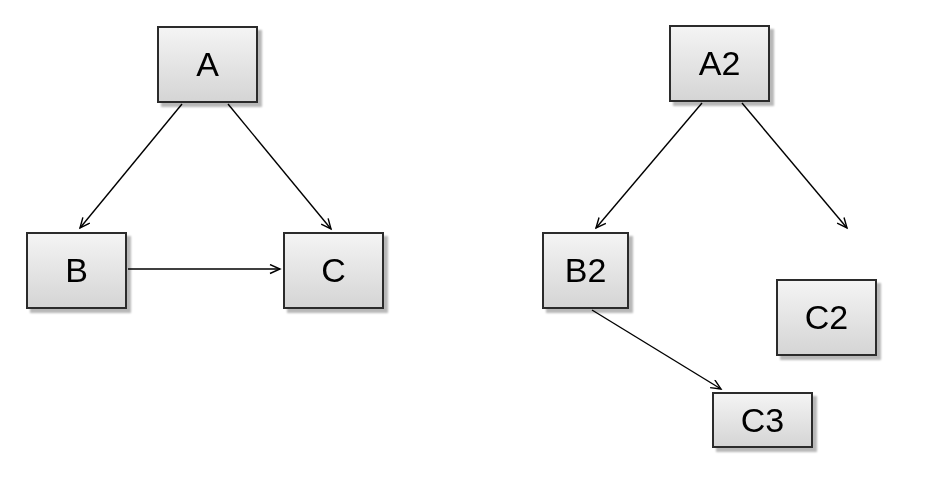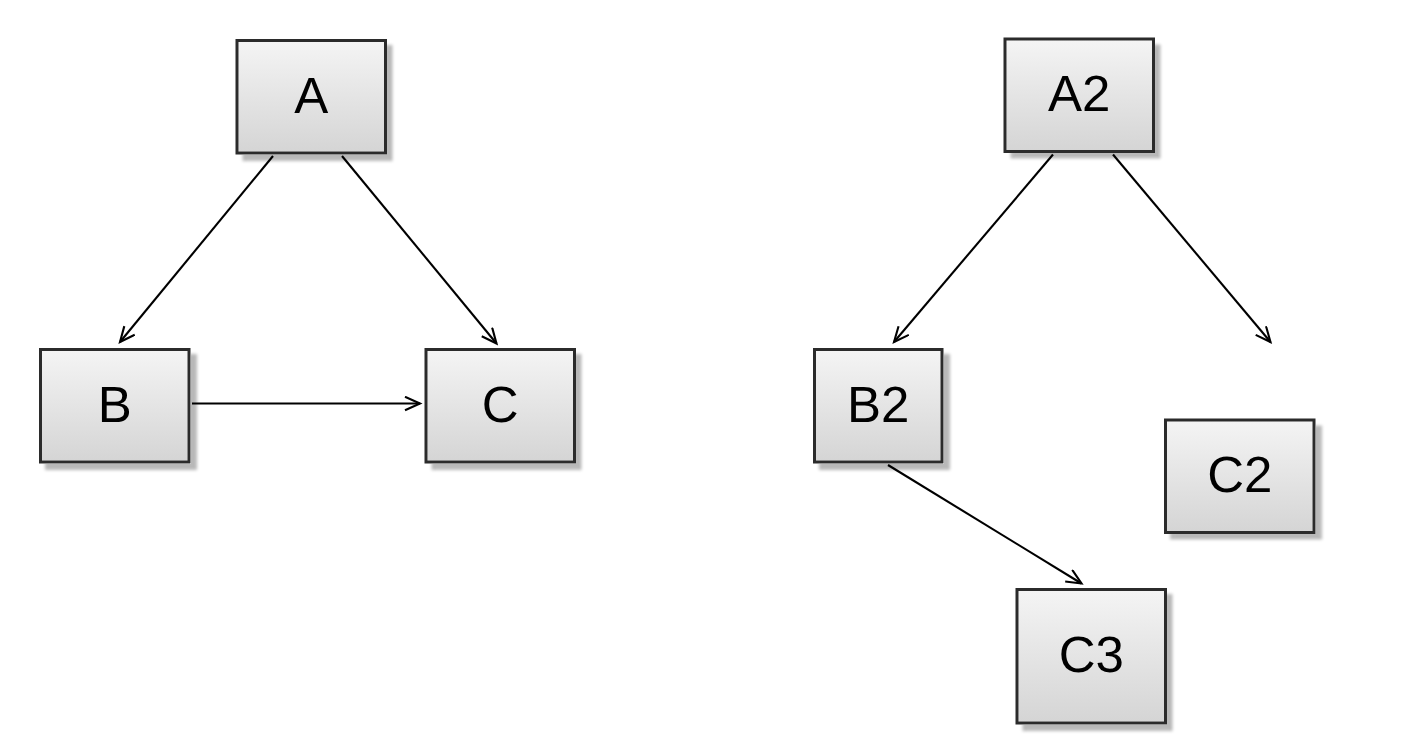--- a/index.html
+++ b/index.html
@@ -73,17 +73,17 @@
       </div>
       <div class="node" style="left: 669px; top: 25px; width: 101px; height: 77px;">
         <span>A2</span>
       </div>
       <div class="node" style="left: 542px; top: 232px; width: 87px; height: 77px;">
         <span>B2</span>
       </div>
       <div class="node" style="left: 776px; top: 232px; width: 101px; height: 77px; margin-top: 47px;">
         <span>C2</span>
       </div>
-      <div class="node" style="left: 677px; top: 392px; width: 101px; height: 91px;">
+      <div class="node" style="left: 712px; top: 392px; width: 101px; height: 56px;">
         <span>C3</span>
       </div>
     </div>
 </div>
 
 </body></html>

